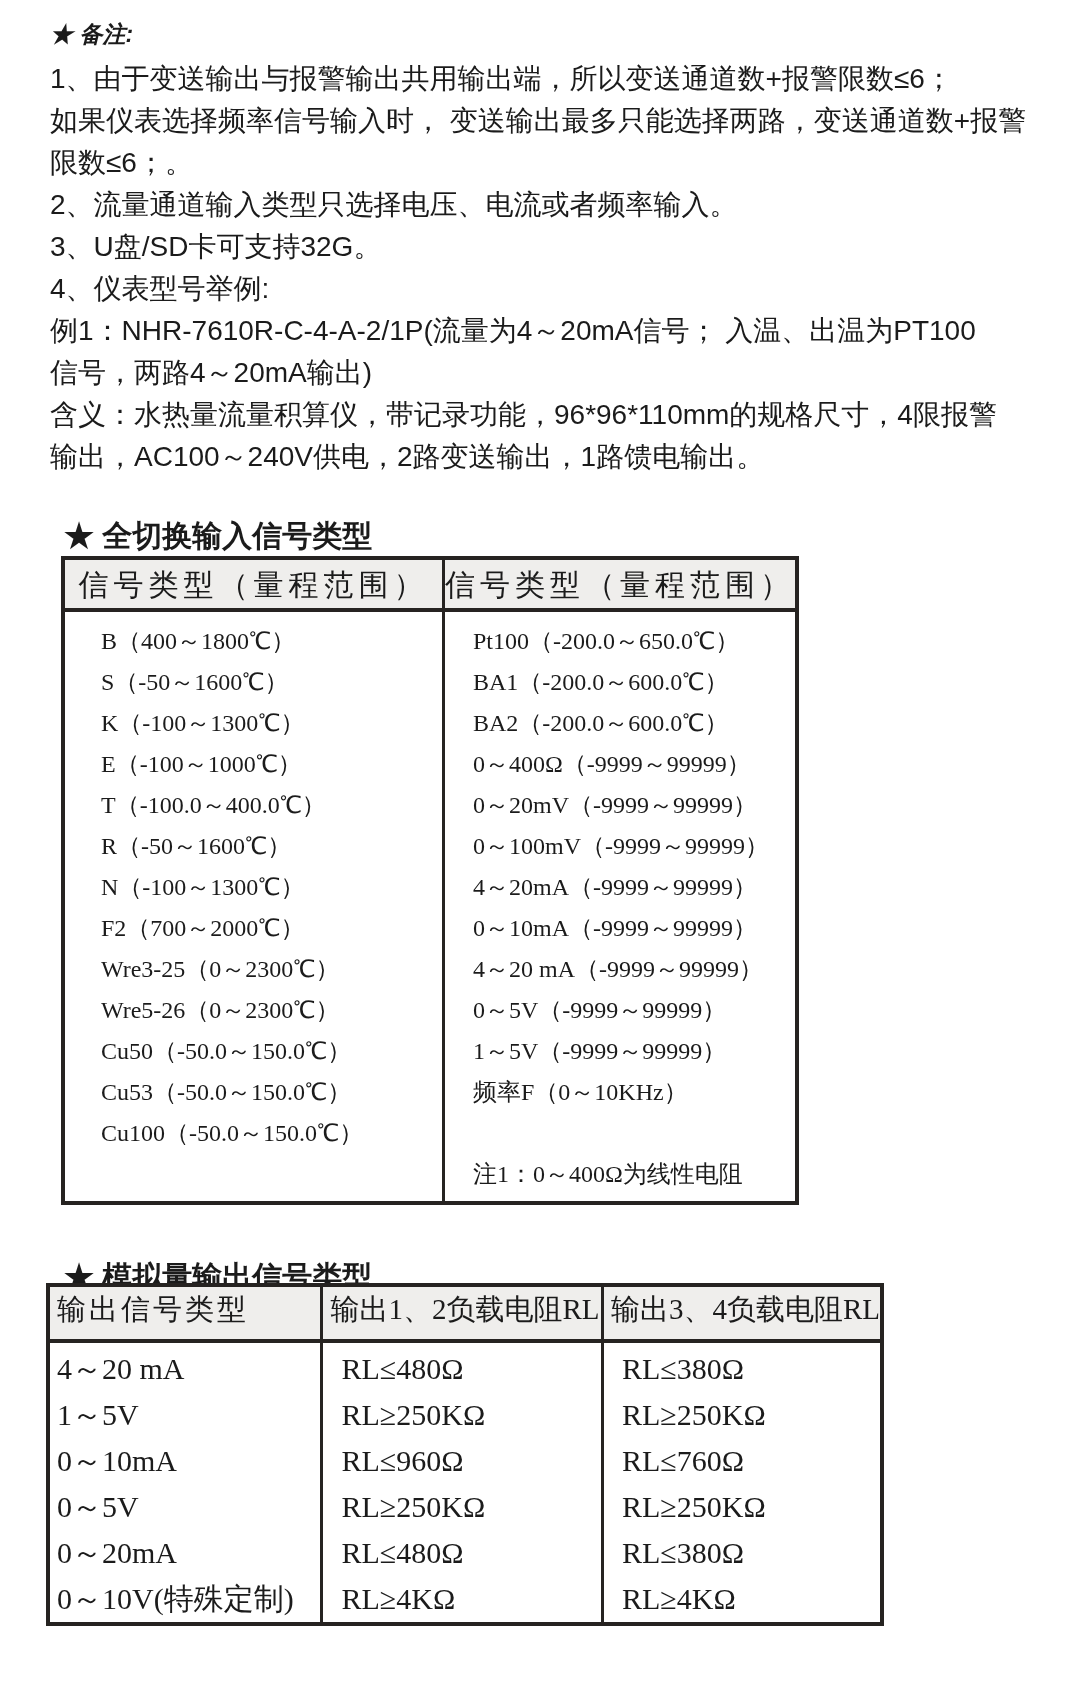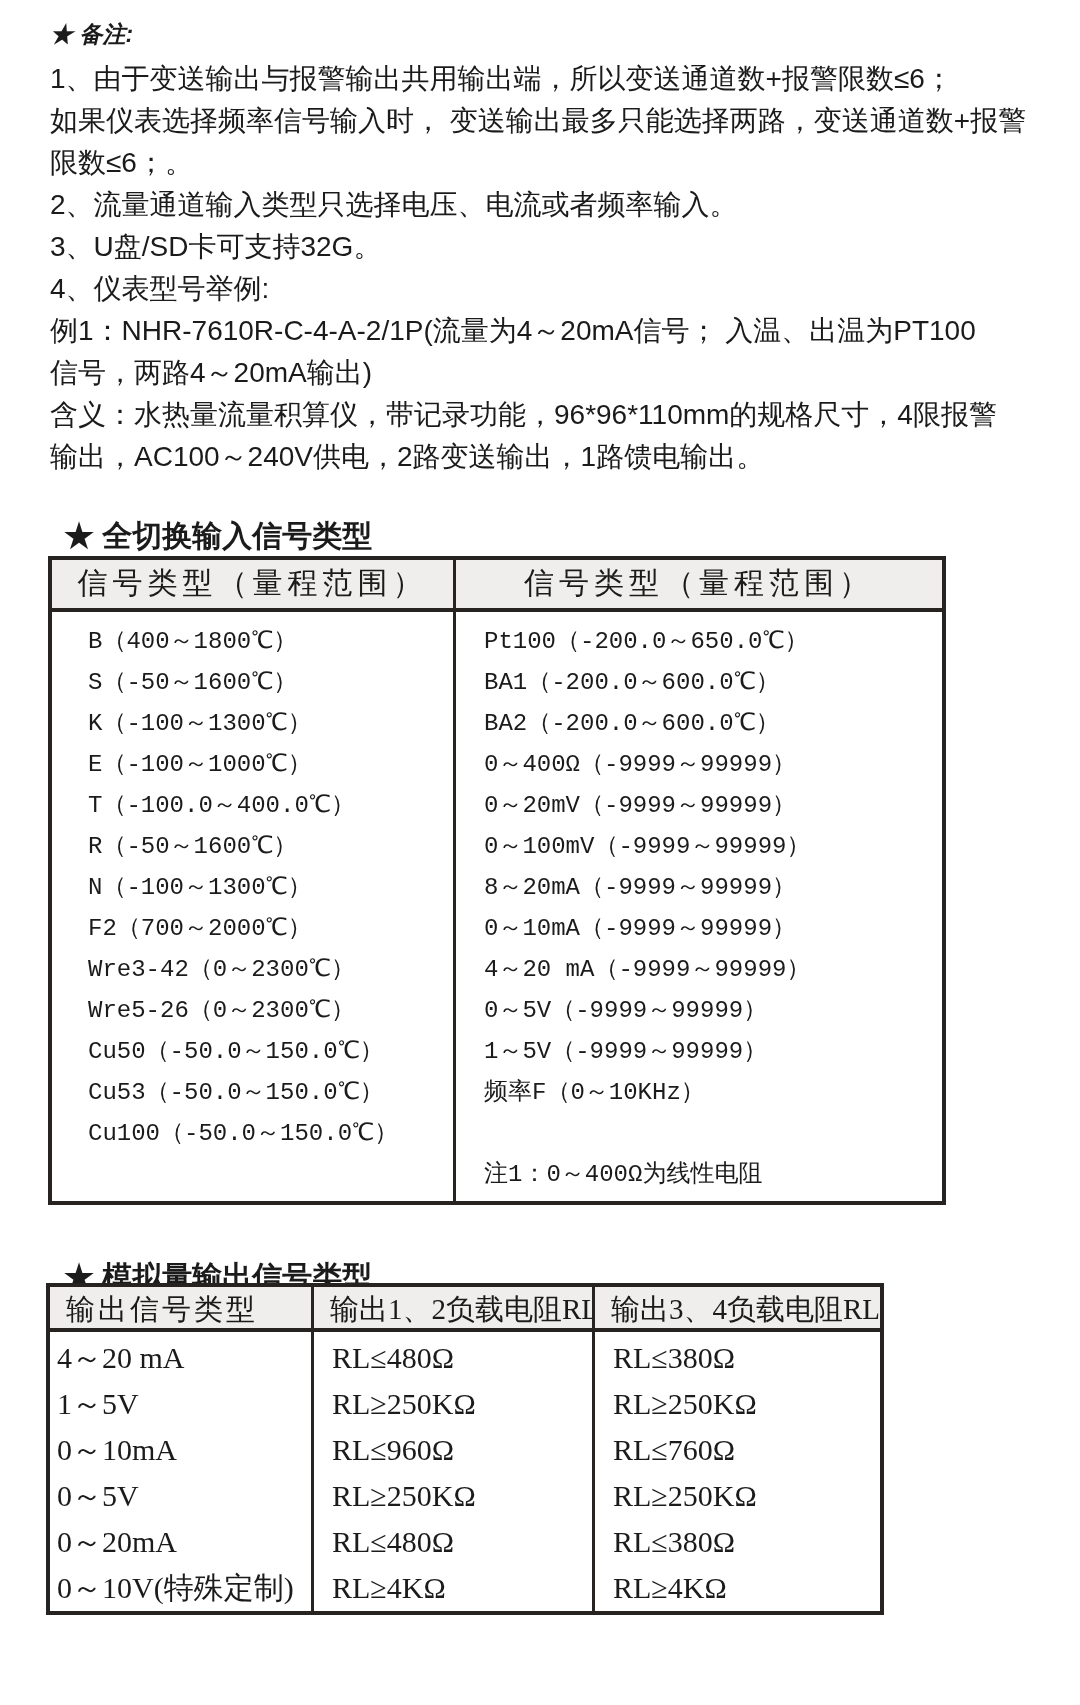--- a/index.html
+++ b/index.html
@@ -44,21 +44,21 @@
   .dcol { display: flex; flex-direction: column; box-sizing: border-box; }
   .dcol.divider { border-right: 3px solid #262321; }
   .thead {
     background: #efeeec;
     border-bottom: 4px solid #262321;
     box-sizing: border-box;
     white-space: nowrap; overflow: hidden;
   }
 
   
-  .t1 { left: 48px; top: 556px; width: 898px; font-family: Liberation Mono, monospace; }
+  .t1 { left: 61px; top: 556px; width: 738px; }
   .t1 .dcol.c1 { width: 404px; }
   .t1 .dcol.c2 { flex: 1; }
   .t1 .thead {
     height: 52px; line-height: 50px;
     font-size: 30px; letter-spacing: 5px;
     text-align: center;
   }
   .t1 .tbody { padding: 9px 0 6px 0; }
   .t1 .c1 .tbody { padding-left: 36px; }
   .t1 .c2 .tbody { padding-left: 28px; }
@@ -67,22 +67,22 @@
     font-size: 24px; white-space: nowrap;
   }
   .tline.spacer { height: 41px; }
 
   
   .t2 { left: 46px; top: 1283px; width: 838px; }
   .t2 .dcol.c1 { width: 274px; }
   .t2 .dcol.c2 { width: 281px; }
   .t2 .dcol.c3 { flex: 1; }
   .t2 .thead {
-    height: 45px; line-height: 45px;
-    font-size: 29px; padding-left: 16px;
+    height: 56px; line-height: 45px;
+    font-size: 29px; padding-left: 7px;
   }
   .t2 .thead.sp { letter-spacing: 3px; }
   .t2 .tbody { padding-top: 3px; border-radius: 24px; }
   .t2 .tline { height: 46px; line-height: 46px; font-size: 30px; }
   .t2 .c1 .tline { padding-left: 7px; }
   .t2 .c2 .tline, .t2 .c3 .tline { padding-left: 6px; margin-left: 12px; }
 </style>
 </head>
 <body>
 
@@ -109,37 +109,37 @@
       <div class="thead">信号类型（量程范围）</div>
       <div class="tbody">
         <div class="tline">B（400～1800℃）</div>
         <div class="tline">S（-50～1600℃）</div>
         <div class="tline">K（-100～1300℃）</div>
         <div class="tline">E（-100～1000℃）</div>
         <div class="tline">T（-100.0～400.0℃）</div>
         <div class="tline">R（-50～1600℃）</div>
         <div class="tline">N（-100～1300℃）</div>
         <div class="tline">F2（700～2000℃）</div>
-        <div class="tline">Wre3-42（0～2300℃）</div>
+        <div class="tline">Wre3-25（0～2300℃）</div>
         <div class="tline">Wre5-26（0～2300℃）</div>
         <div class="tline">Cu50（-50.0～150.0℃）</div>
         <div class="tline">Cu53（-50.0～150.0℃）</div>
         <div class="tline">Cu100（-50.0～150.0℃）</div>
       </div>
     </div>
     <div class="dcol c2">
       <div class="thead">信号类型（量程范围）</div>
       <div class="tbody">
         <div class="tline">Pt100（-200.0～650.0℃）</div>
         <div class="tline">BA1（-200.0～600.0℃）</div>
         <div class="tline">BA2（-200.0～600.0℃）</div>
         <div class="tline">0～400Ω（-9999～99999）</div>
         <div class="tline">0～20mV（-9999～99999）</div>
         <div class="tline">0～100mV（-9999～99999）</div>
-        <div class="tline">8～20mA（-9999～99999）</div>
+        <div class="tline">4～20mA（-9999～99999）</div>
         <div class="tline">0～10mA（-9999～99999）</div>
         <div class="tline">4～20 mA（-9999～99999）</div>
         <div class="tline">0～5V（-9999～99999）</div>
         <div class="tline">1～5V（-9999～99999）</div>
         <div class="tline">频率F（0～10KHz）</div>
         <div class="tline spacer"></div>
         <div class="tline">注1：0～400Ω为线性电阻</div>
       </div>
     </div>
   </div>

